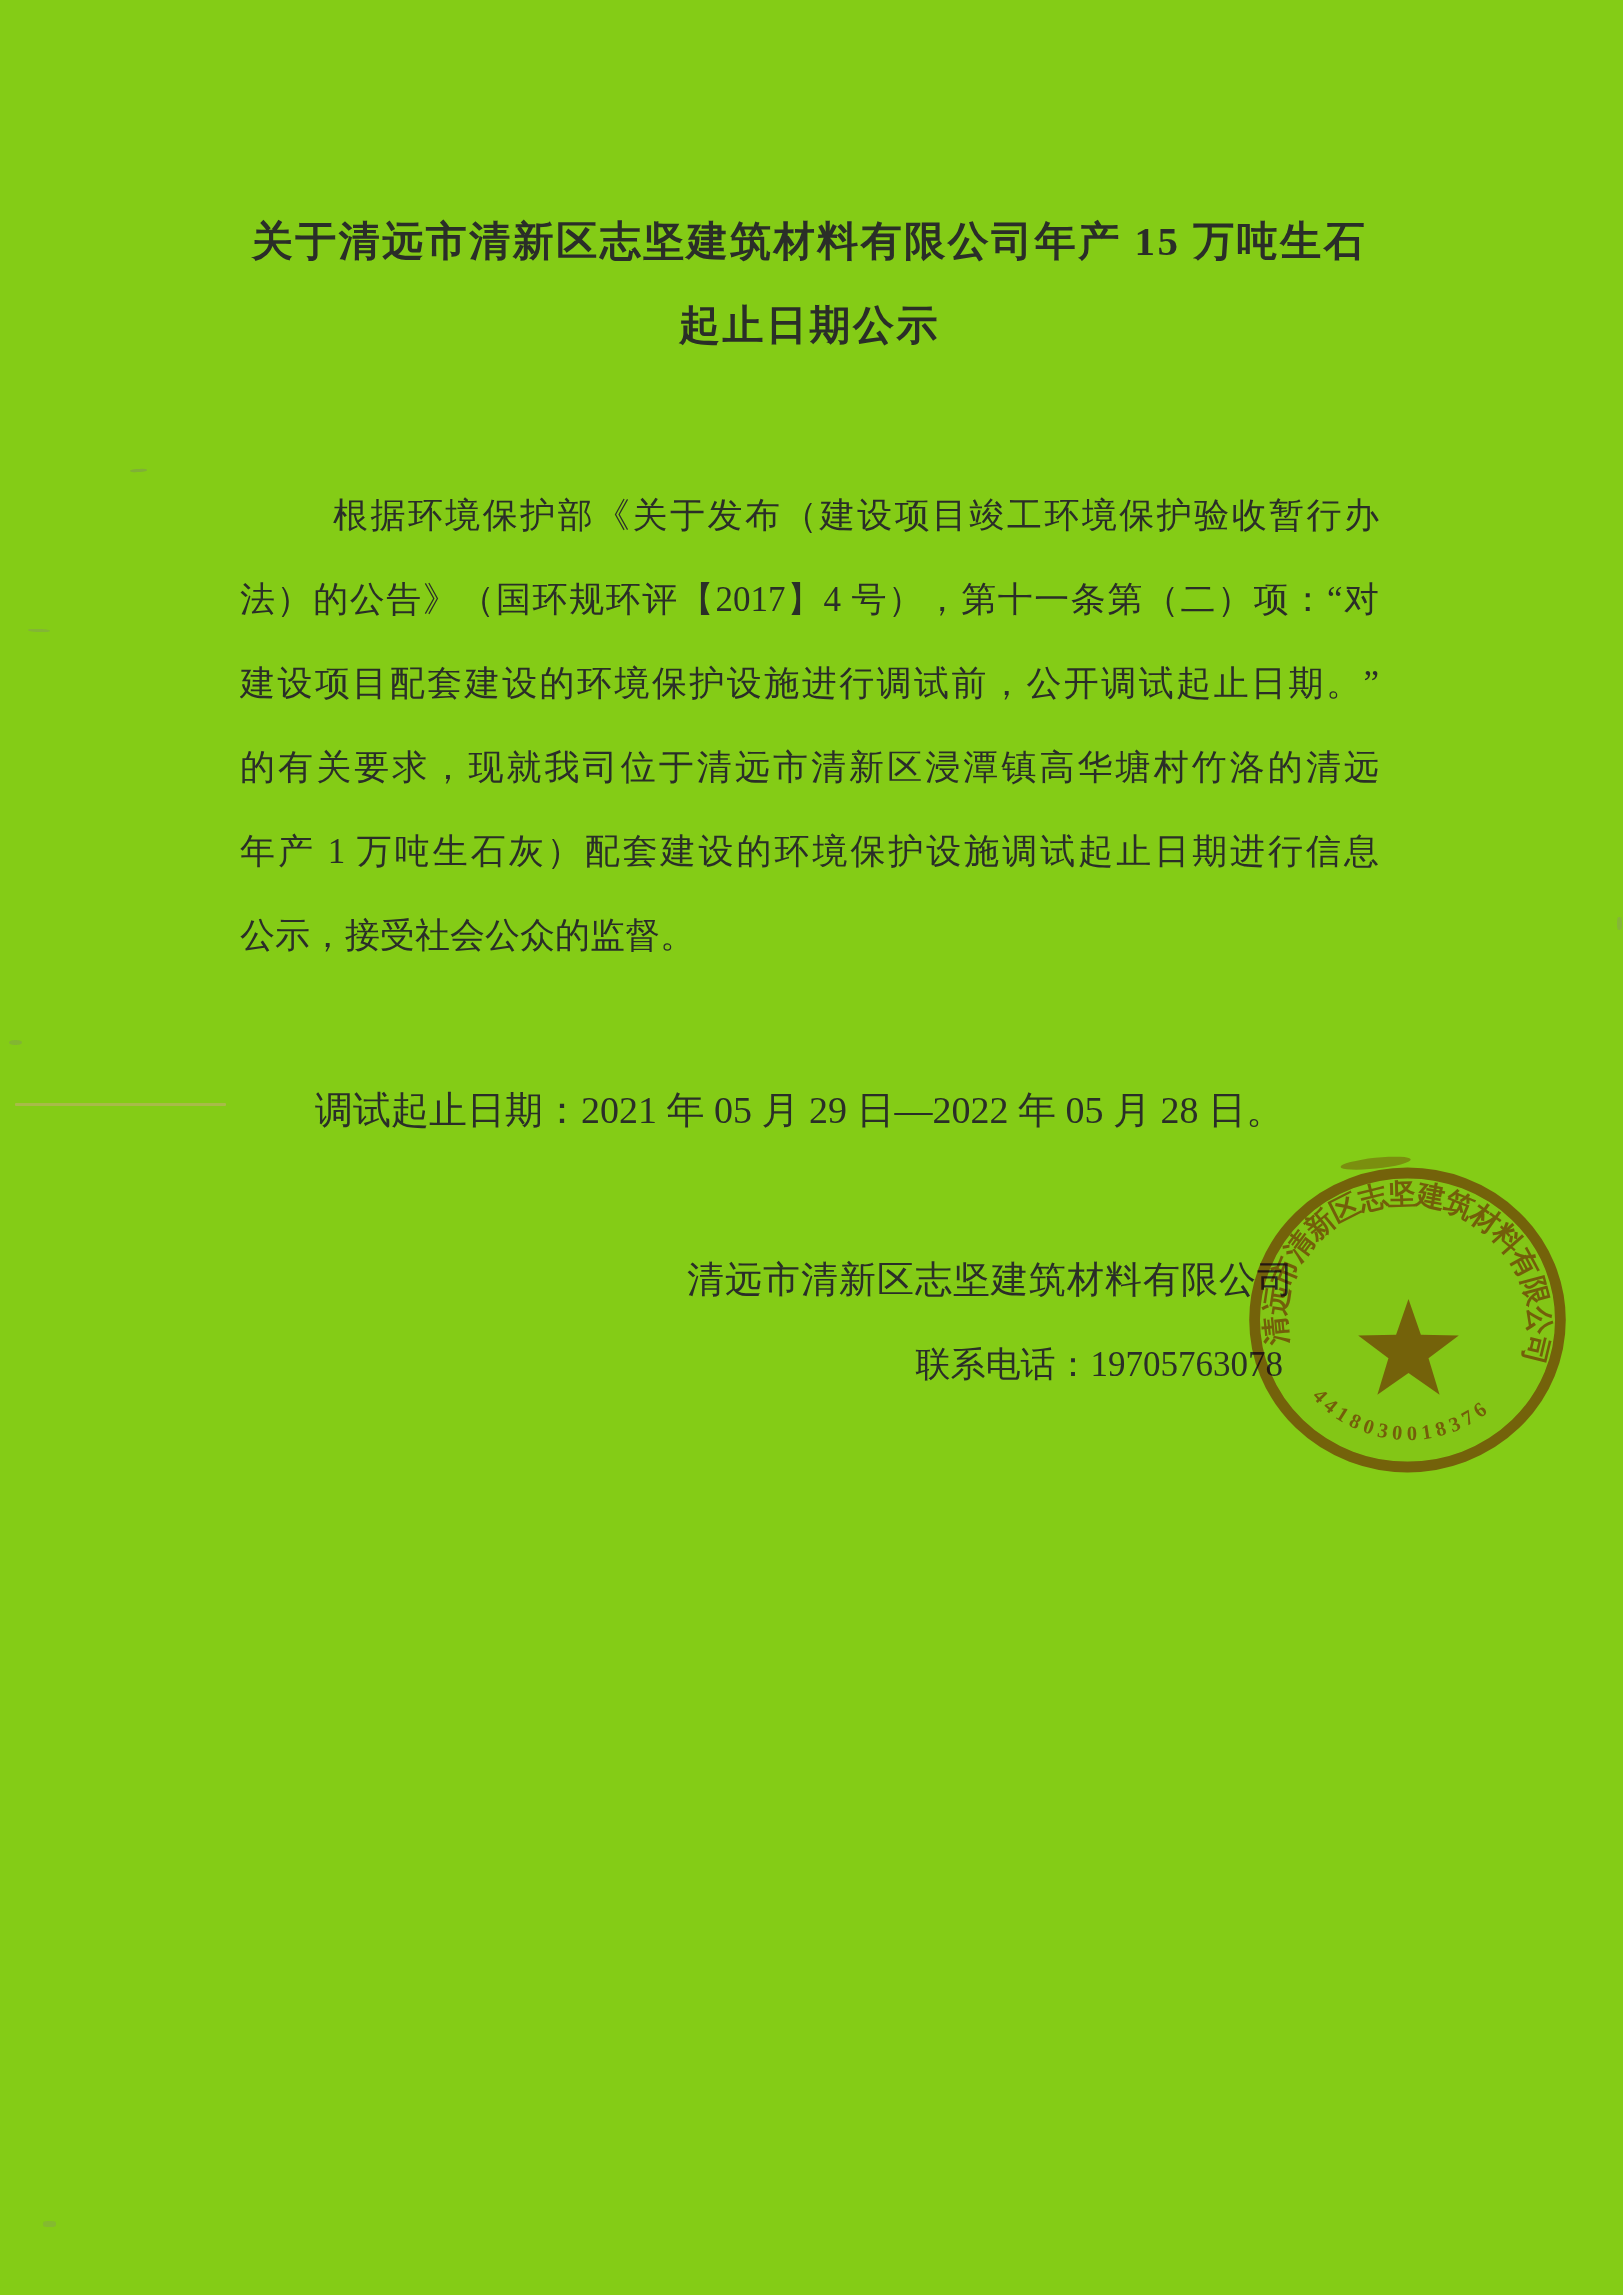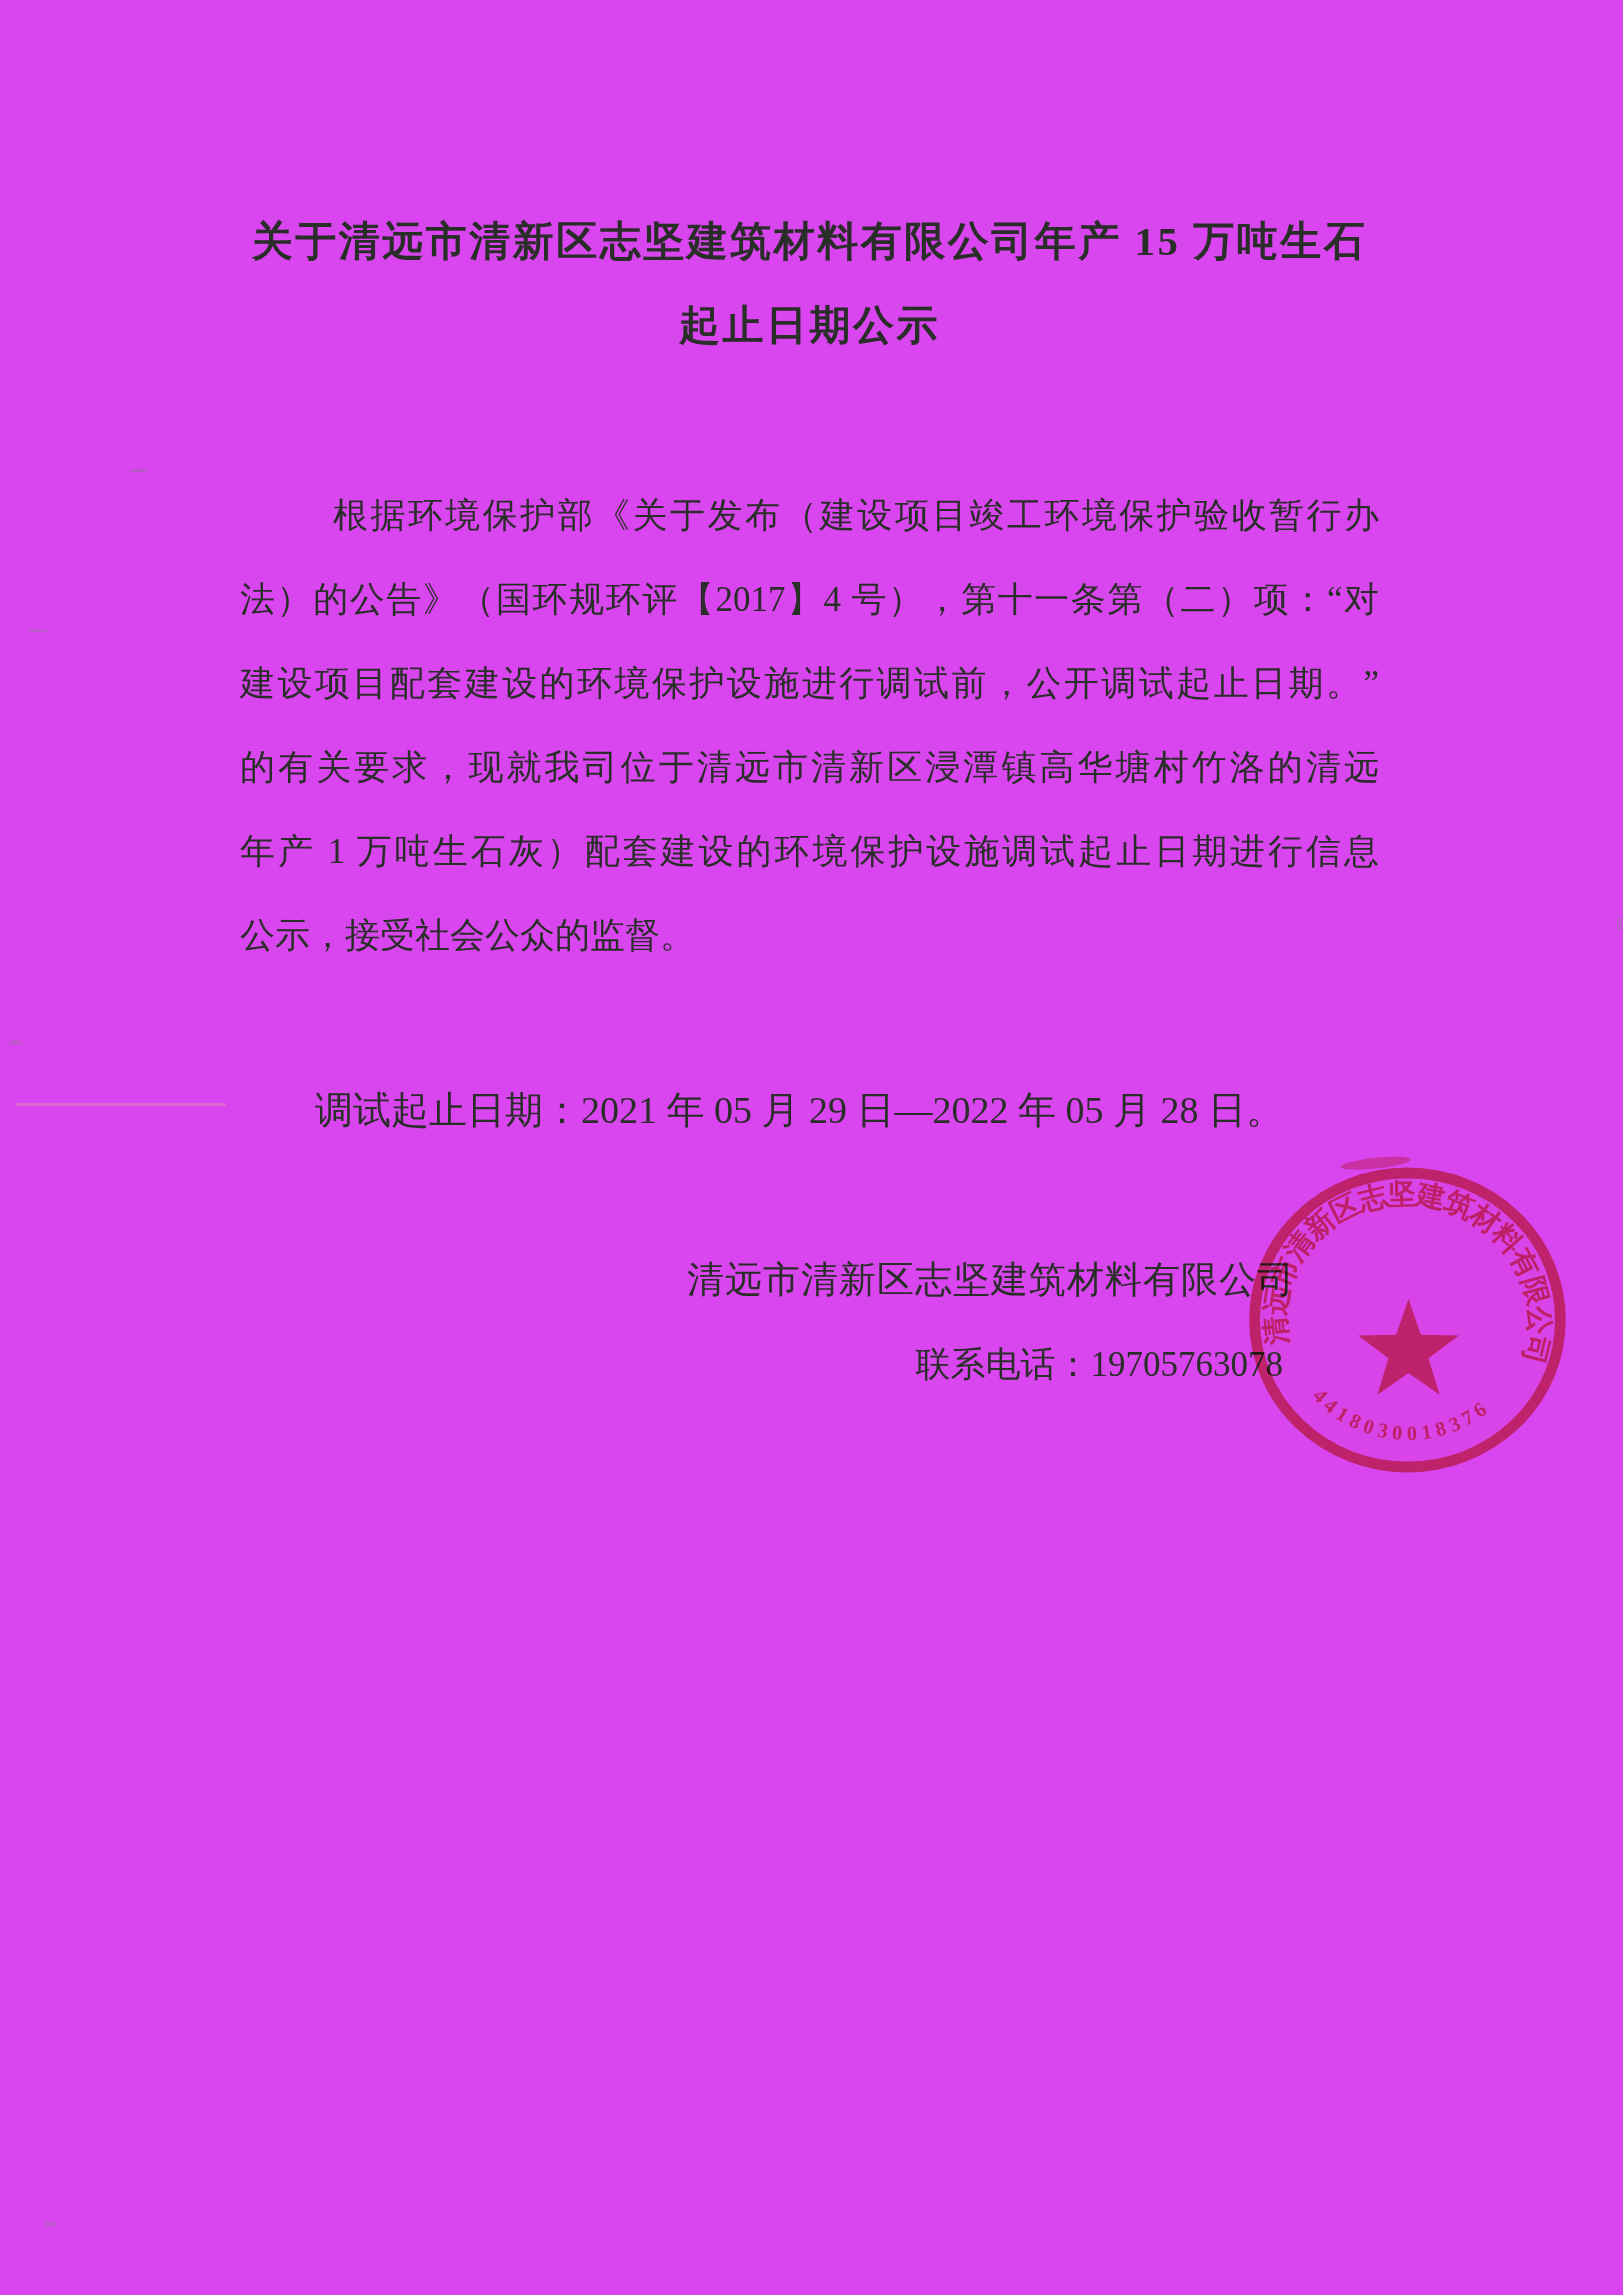--- a/index.html
+++ b/index.html
@@ -1,20 +1,20 @@
 <!DOCTYPE html>
 <html style="font-size:7.8px"><head>
 <meta charset="utf-8">
 <style>
   html, body { margin: 0; padding: 0; background: #e9e8e5; }
   .sheet {
     position: relative;
     width: 1624px;
     height: 2295px;
-    background: #d946ef;
+    background: #84cc16;
     overflow: hidden;
     font-family: "Liberation Serif", "DejaVu Serif", serif;
   }
   .col {
     position: absolute;
     left: 240px;
     width: 1139px;
   }
   .doc-title {
     top: 199px;

